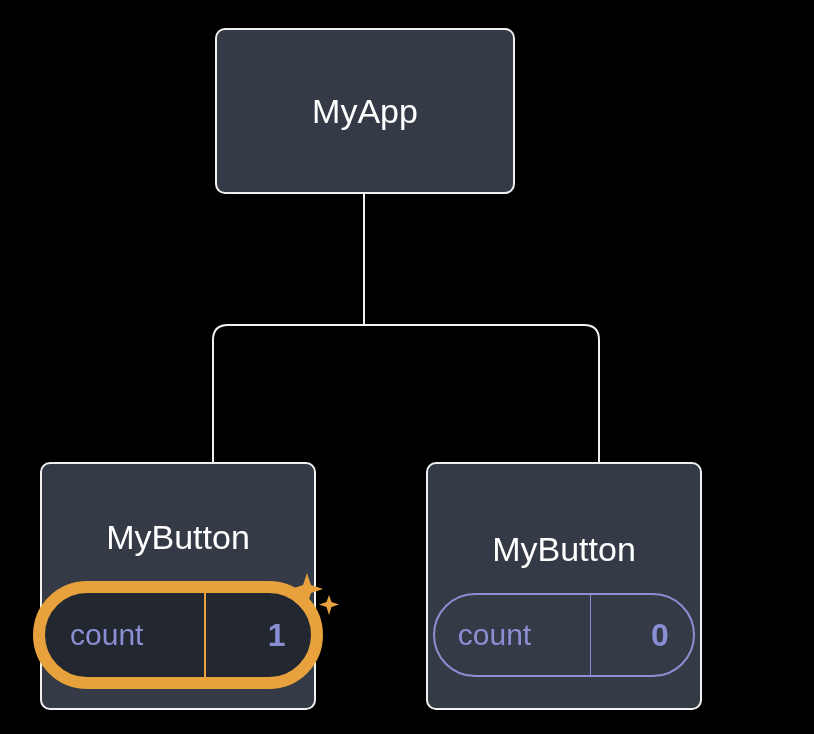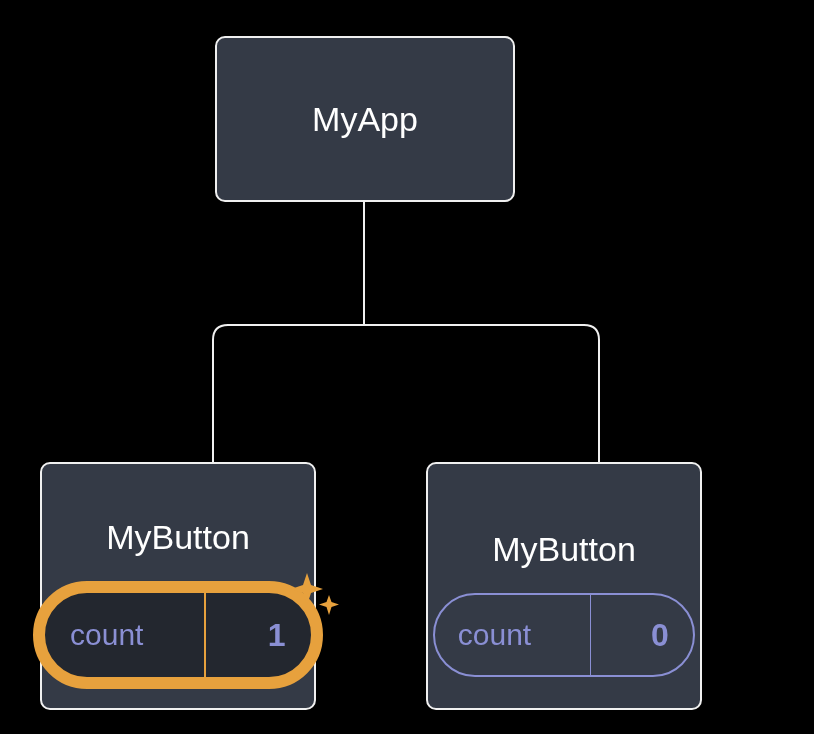--- a/index.html
+++ b/index.html
@@ -19,21 +19,21 @@
       color: #fff;
       display: flex;
       flex-direction: column;
       align-items: center;
       justify-content: center;
     }
     .root-node {
       width: 300px;
       height: 166px;
       left: 215px;
-      top: 36px;
+      top: 28px;
       font-size: 34px;
       font-weight: 500;
     }
     .child-node {
       width: 276px;
       height: 248px;
       top: 462px;
     }
     .child-left { left: 40px; }
     .child-right { left: 426px; }

